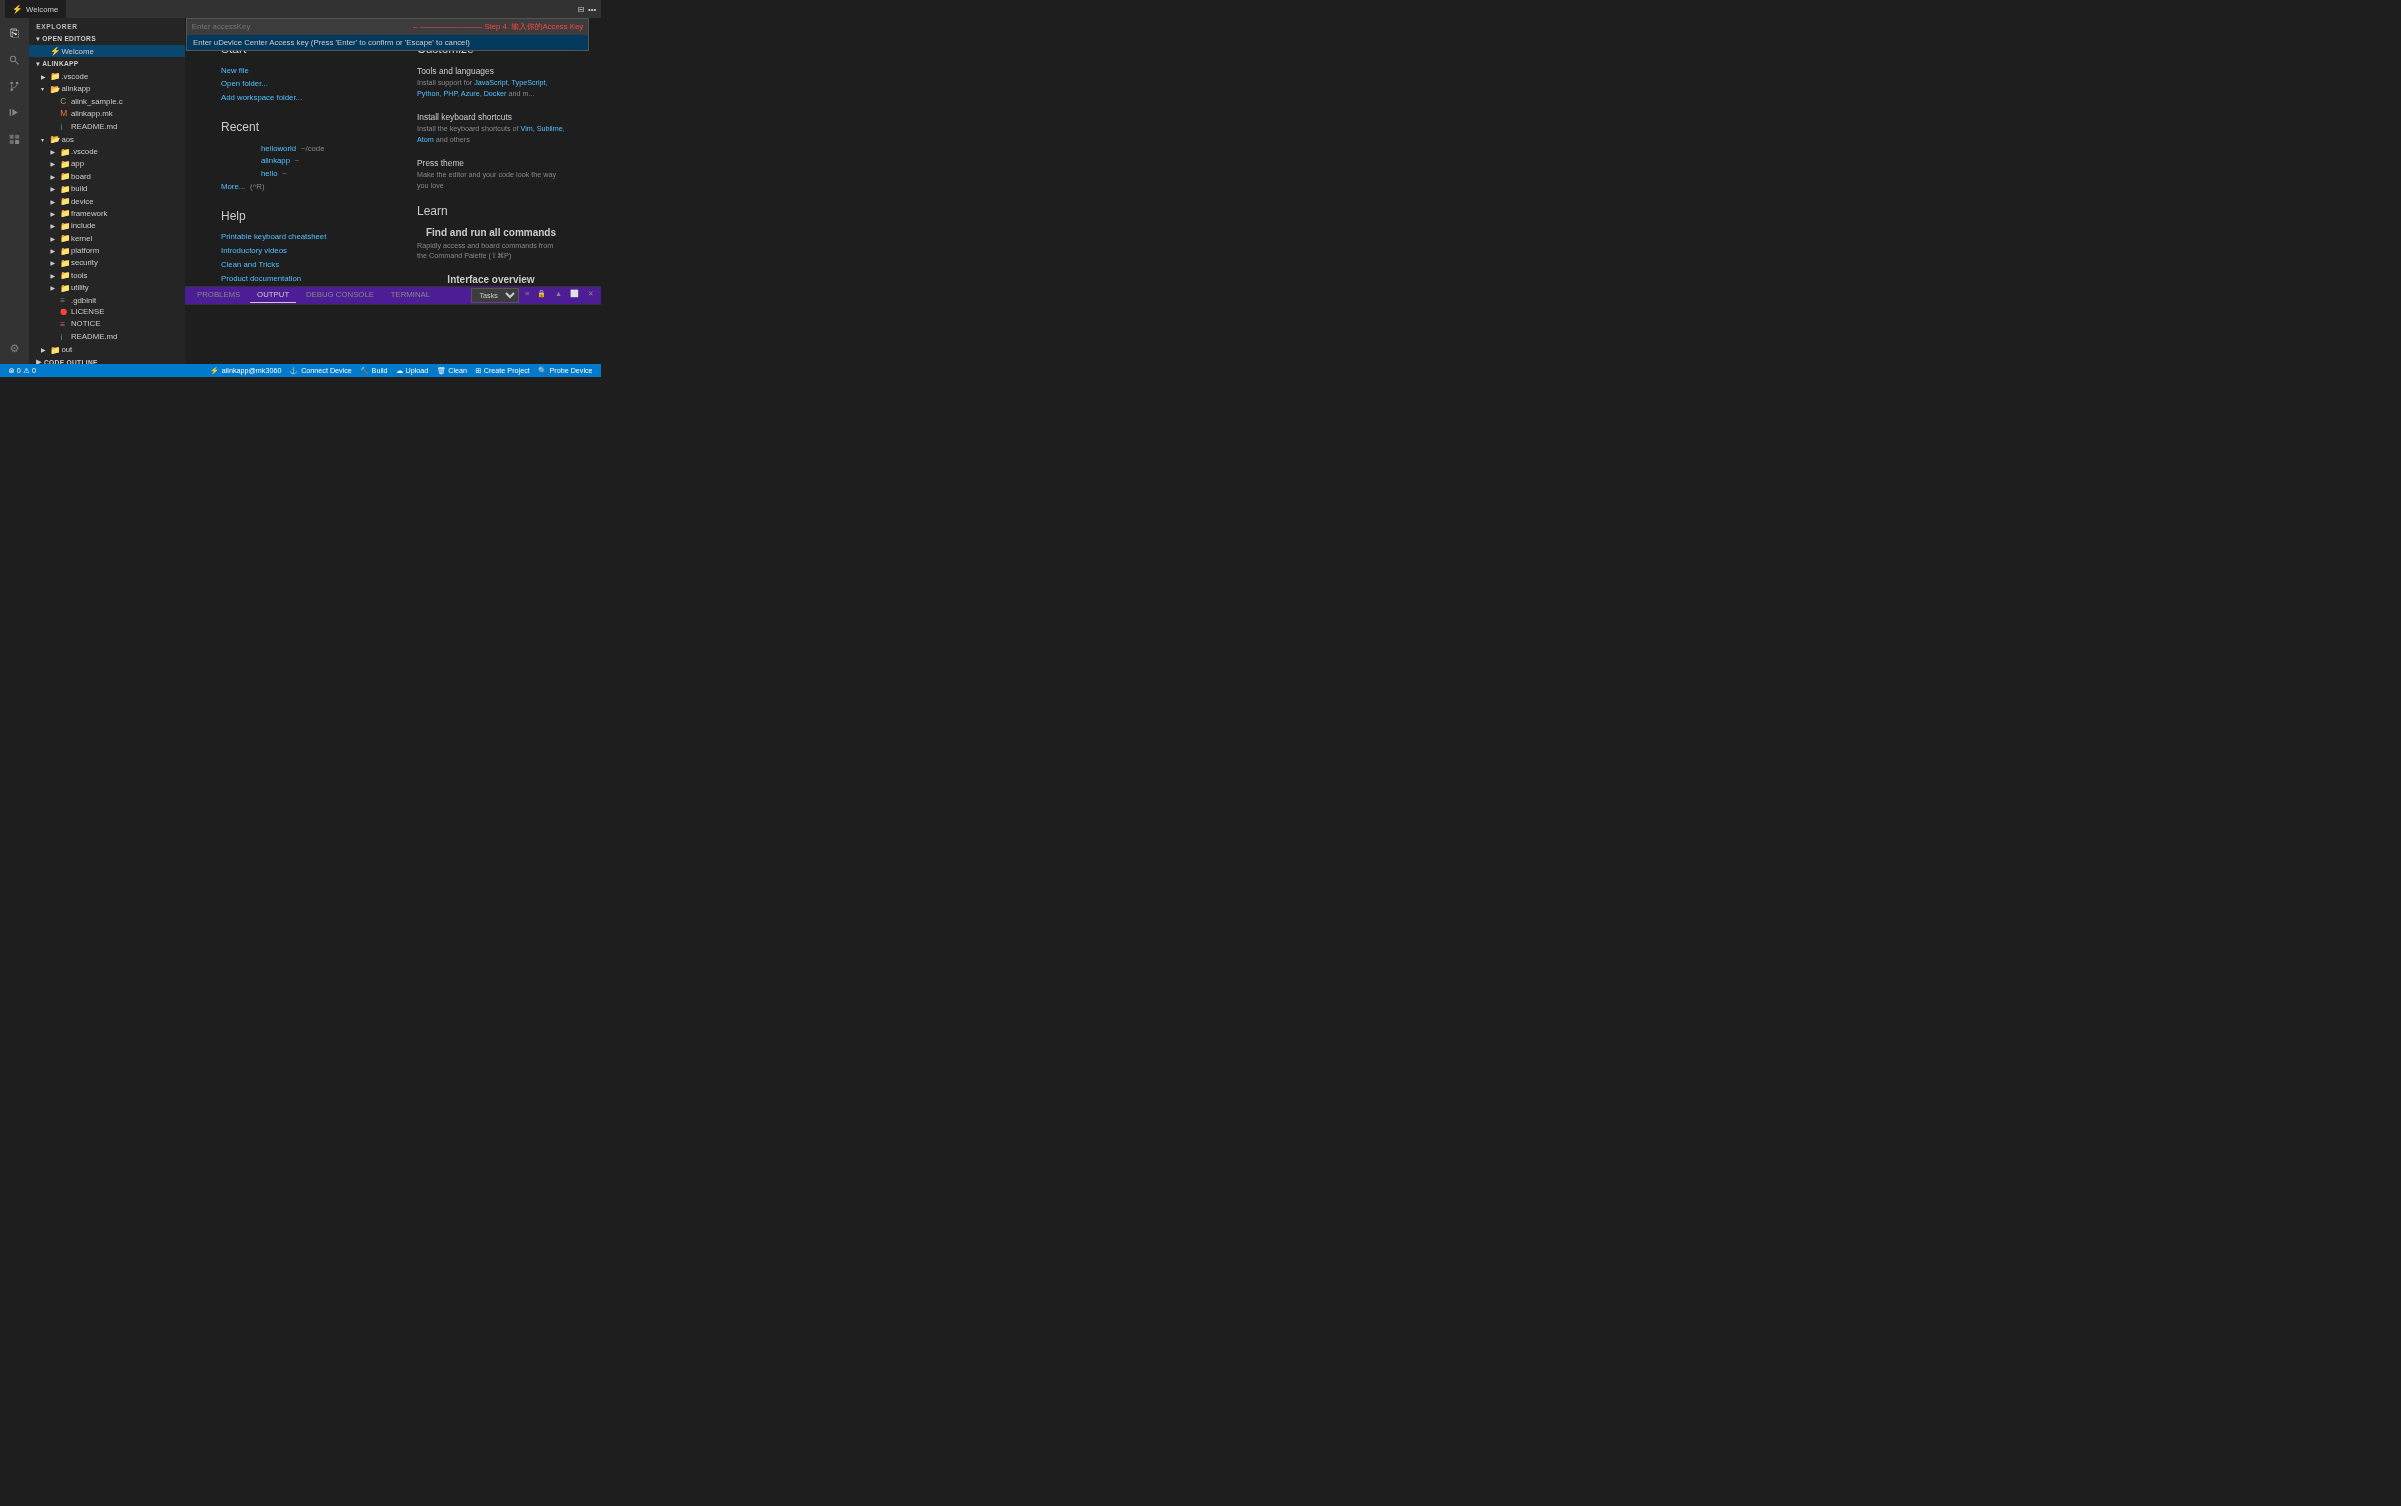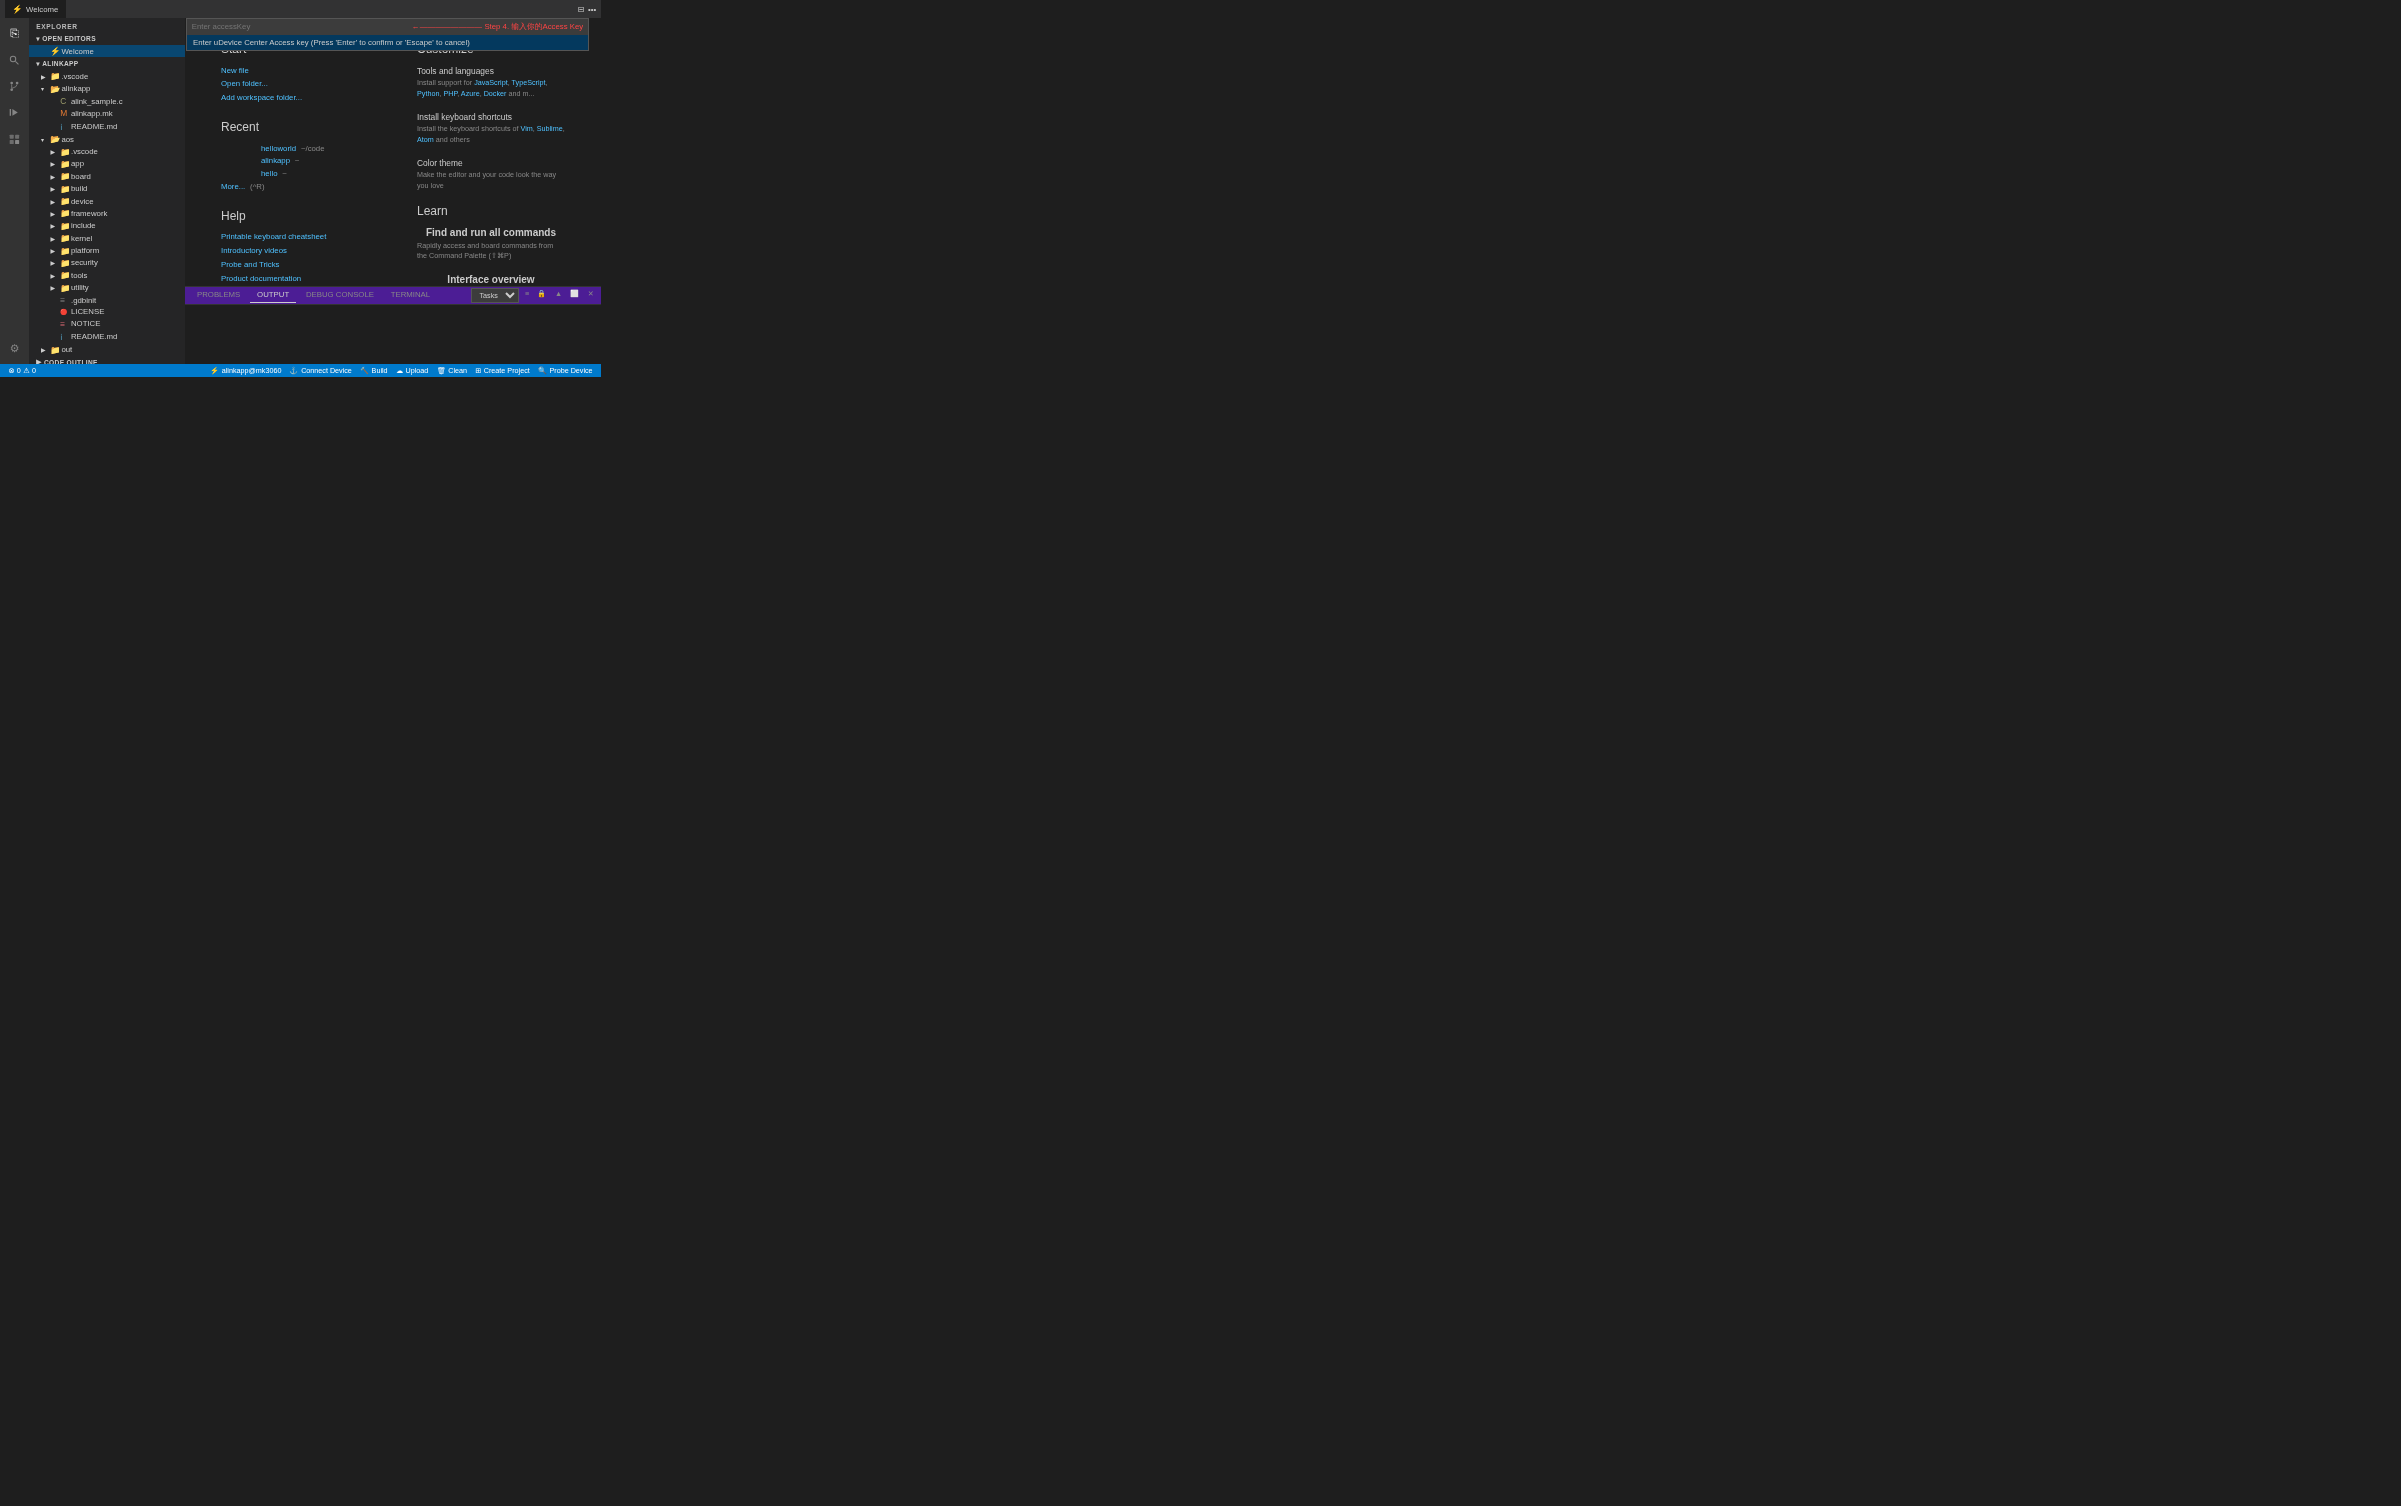--- a/index.html
+++ b/index.html
@@ -604,21 +604,21 @@
           <div style="margin-top: 1px; display: flex; gap: 4.8px; text-align: right;">
             <a class="welcome-link" style="margin: 0;">More...</a>
             <span style="color:#888;">(^R)</span>
           </div>
         </div>
 
         <div class="welcome-section" style="margin-top: 18px;">
           <h2>Help</h2>
           <a class="welcome-link">Printable keyboard cheatsheet</a>
           <a class="welcome-link">Introductory videos</a>
-          <a class="welcome-link">Probe and Tricks</a>
+          <a class="welcome-link">Clean and Tricks</a>
           <a class="welcome-link">Product documentation</a>
 
         </div>
       </div>
 
       <div>
 
         <div class="welcome-section">
           <h2>Customize</h2>
           <div class="customize-item">
@@ -638,21 +638,21 @@
             <h3>Install keyboard shortcuts</h3>
             <p>
               <span>Install the keyboard shortcuts of </span>
               <span class="customize-link">Vim</span>,
               <span class="customize-link"> Sublime</span>,
               <span class="customize-link"> Atom</span>
               <span> and others</span>
             </p>
           </div>
           <div class="customize-item">
-            <h3>Color theme</h3>
+            <h3>Press theme</h3>
             <p>Make the editor and your code look the way you love</p>
           </div>
         </div>
 
         <div class="welcome-section" style="margin-top: 9.6px;">
           <h2>Learn</h2>
           <div class="learn-item">
             <h3>Find and run all commands</h3>
             <p>Rapidly access and board commands from the Command Palette (⇧⌘P)</p>
           </div>

